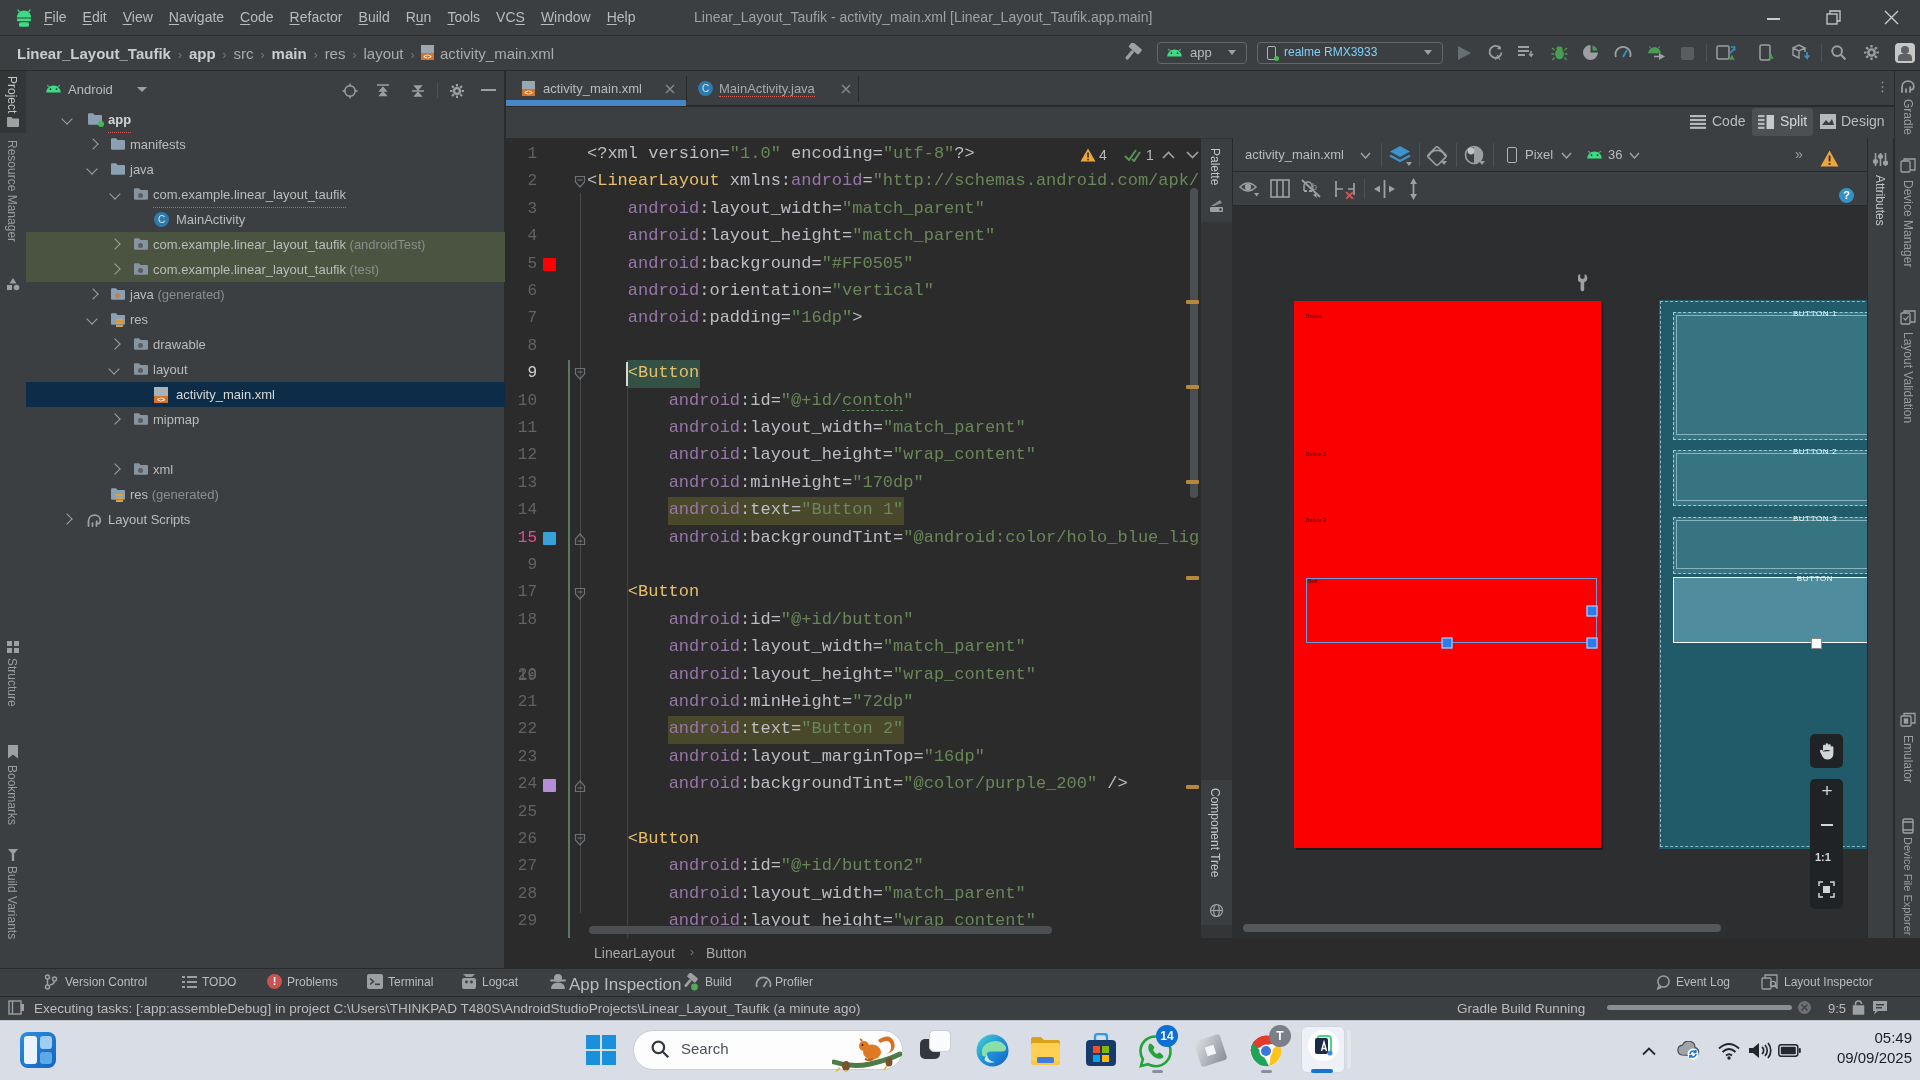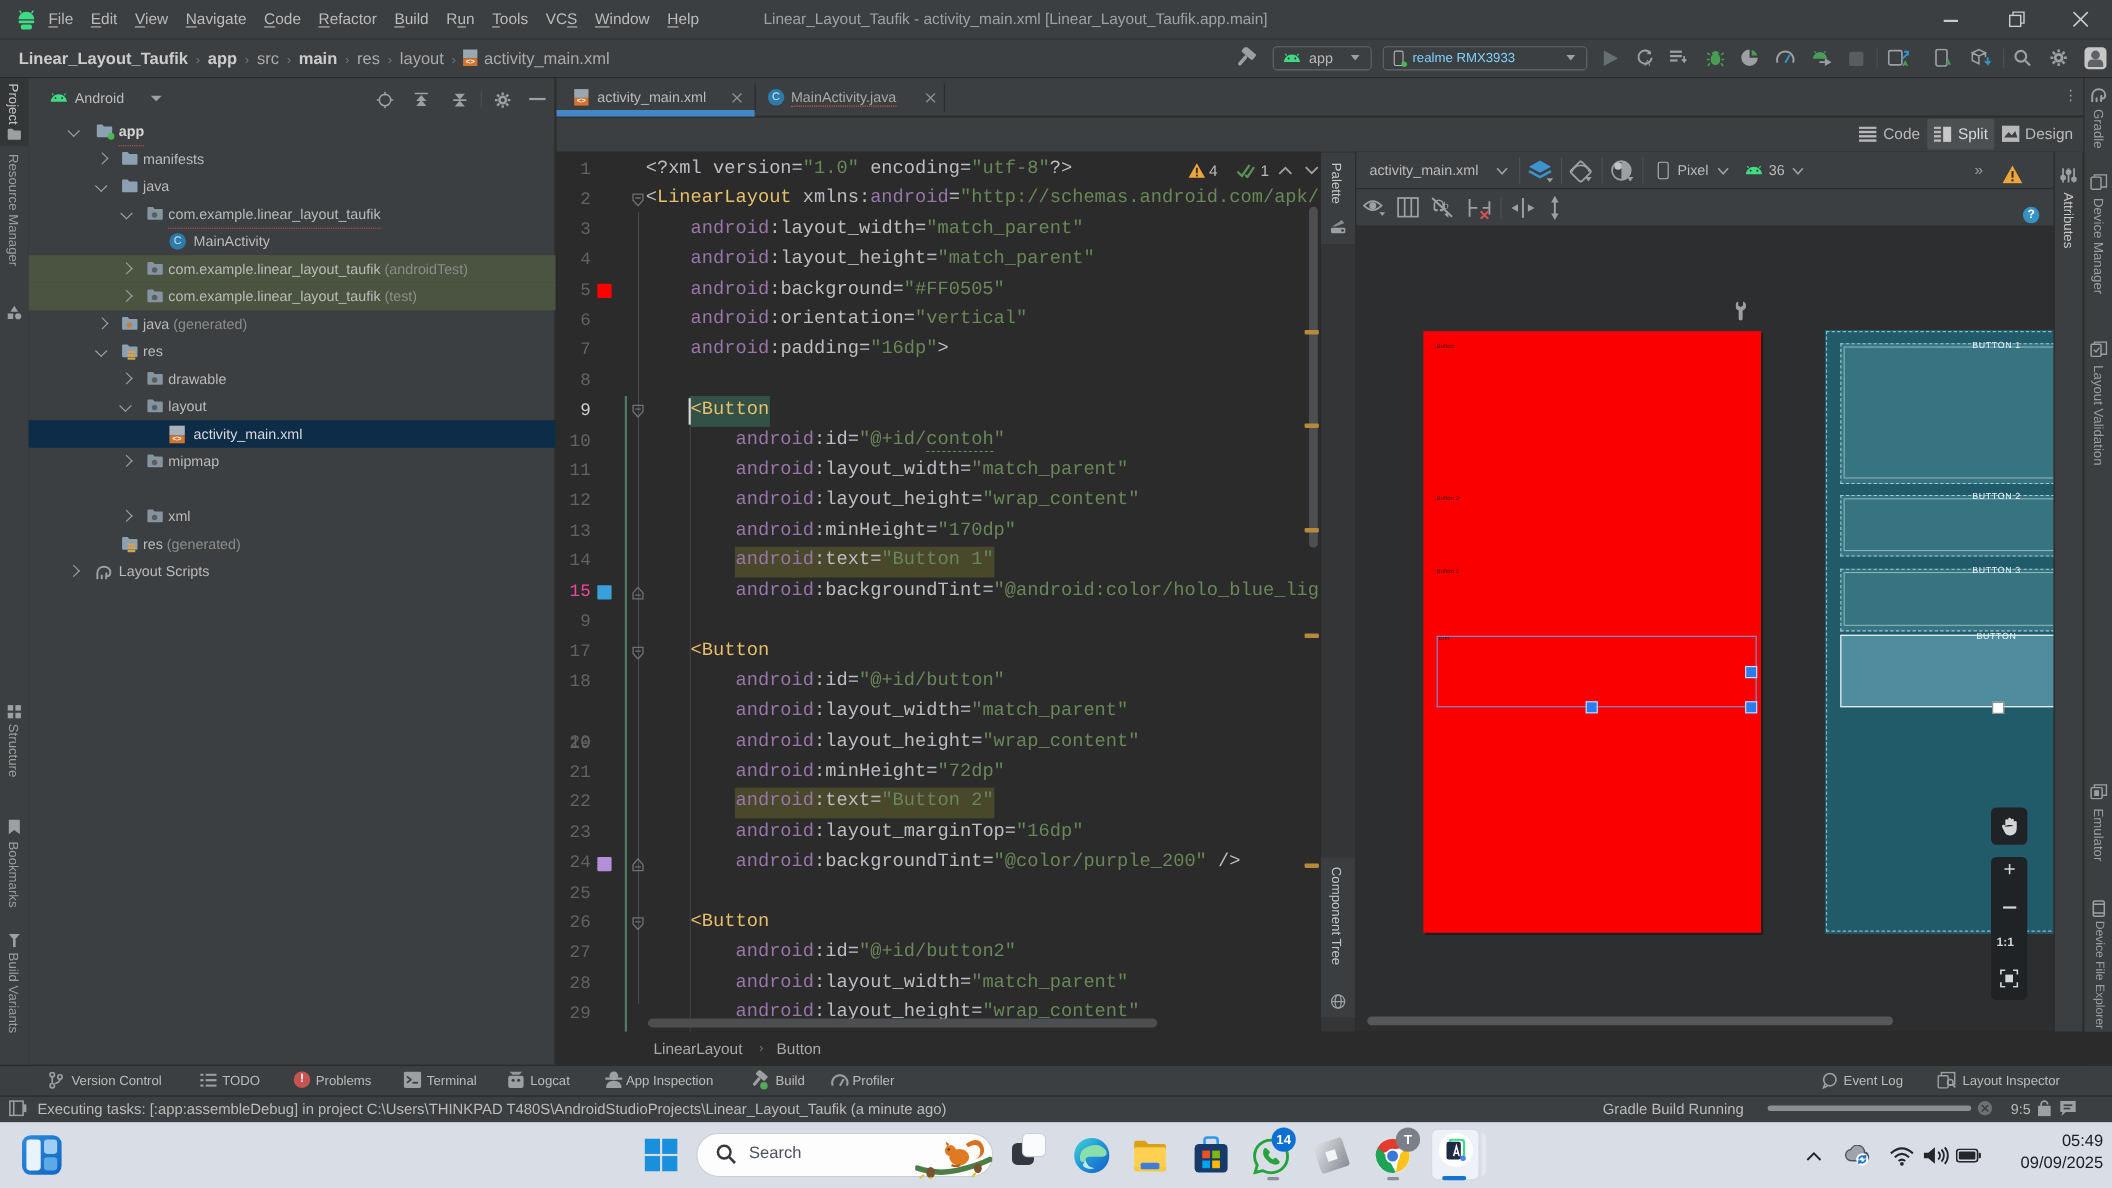--- a/index.html
+++ b/index.html
@@ -705,21 +705,21 @@
       <rect x="1" y="4" width="14" height="11" rx="2"></rect>
       <circle cx="5.5" cy="8" r="1.4" fill="#3c3f41"></circle>
       <circle cx="10.5" cy="8" r="1.4" fill="#3c3f41"></circle>
     </svg>
 <div class="abs tbtxt" style="left:482px;top:975px;font-size:12px">Logcat</div>
 <svg class="abs" style="left:550px;top:973px" width="16" height="17" viewBox="0 0 16 17" fill="#9da0a2">
       <circle cx="8" cy="5" r="4"></circle>
       <path d="M1 16 Q1 9.5 8 9.5 Q15 9.5 15 16 Z"></path>
       <rect x="0" y="6.5" width="16" height="2" rx="1"></rect>
     </svg>
-<div class="abs tbtxt" style="left:569px;top:975px;font-size:12px">App Inspection</div>
+<div class="abs tbtxt" style="left:569px;top:975px;font-size:17px">App Inspection</div>
 <svg class="abs" style="left:682px;top:973px" width="18" height="18" viewBox="0 0 18 18">
       <g transform="rotate(40 8 8)" fill="#9da0a2">
         <rect x="2.5" y="1" width="10.5" height="5.5" rx="1.2"></rect>
         <rect x="6.4" y="6.5" width="2.8" height="9" rx="1.2"></rect>
       </g>
       <circle cx="12.5" cy="14" r="3.4" fill="#54a857"></circle>
     </svg>
 <div class="abs tbtxt" style="left:705px;top:975px;font-size:12px">Build</div>
 <svg class="abs" style="left:755px;top:975px" width="17" height="14" viewBox="0 0 17 14">
       <path d="M2 12 A7 7 0 1 1 15 12" fill="none" stroke="#9da0a2" stroke-width="1.8"></path>

